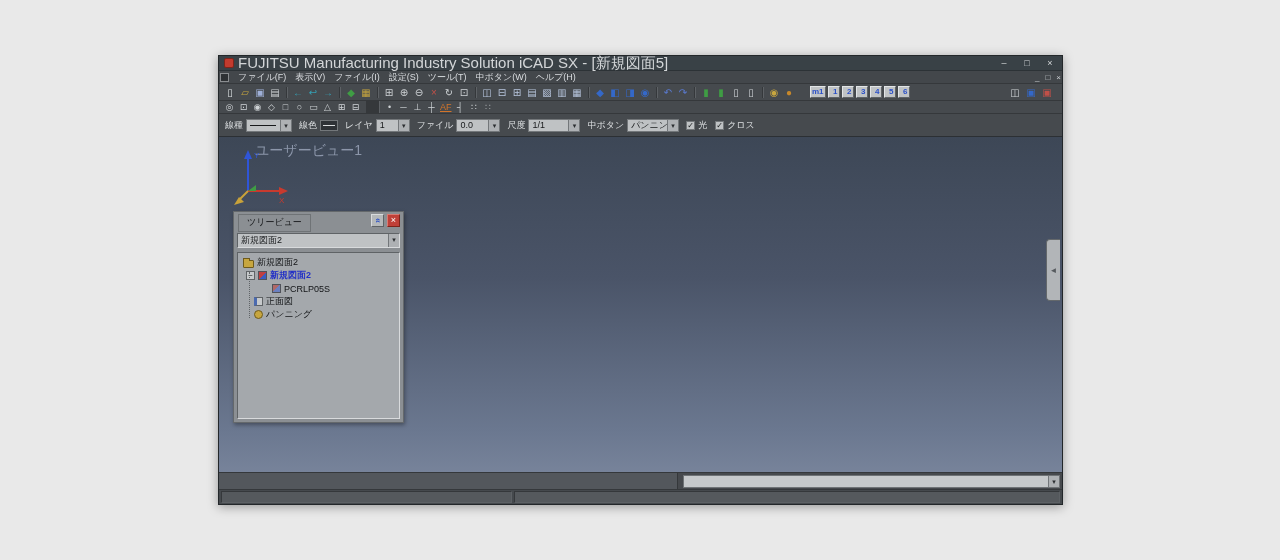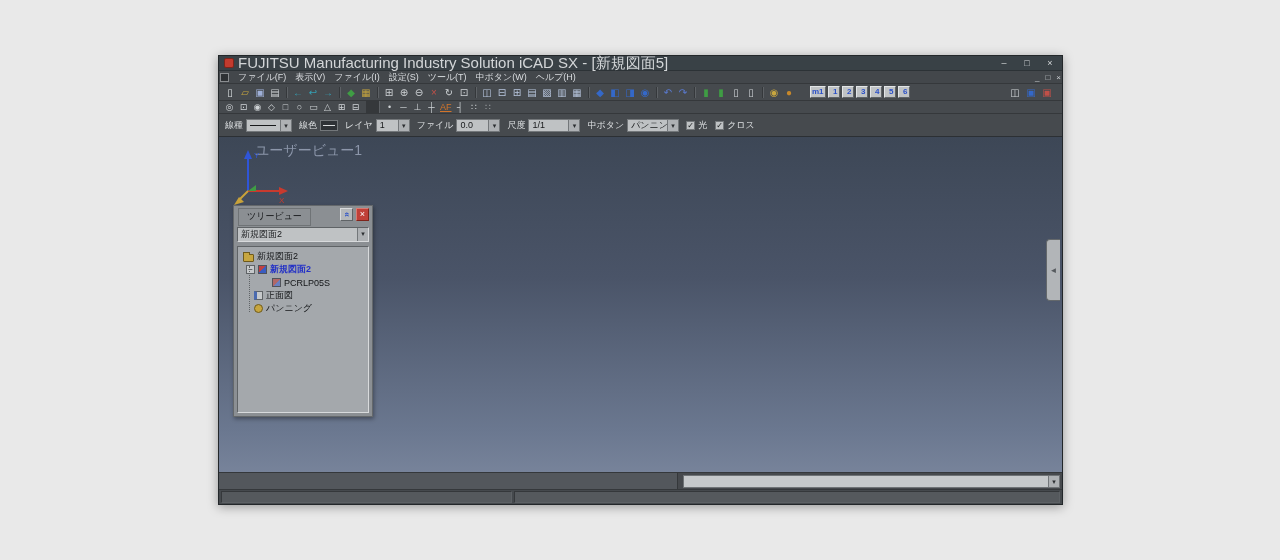--- a/index.html
+++ b/index.html
@@ -63,21 +63,21 @@
   .cb{width:9px;height:9px;background:#bfc2c4;border:1px solid #73777a;font-size:8px;
     line-height:8px;text-align:center;color:#15181a;flex:none}
 
   
   .viewport{flex:1;position:relative;overflow:hidden;
     background:linear-gradient(180deg,#3d4756 0%,#4a5468 42%,#6b7890 88%,#77839a 100%)}
   .view-label{position:absolute;left:36px;top:5px;font-size:14px;color:#8c96aa}
   .axis{position:absolute;left:12px;top:8px}
 
   
-  .tree-panel{position:absolute;left:14px;top:68px;width:140px;height:212px;
+  .tree-panel{position:absolute;left:14px;top:74px;width:171px;height:212px;
     background:#8b8f93;border:1px solid #64686b;box-shadow:1px 2px 4px rgba(0,0,0,.35)}
   .tp-header{position:relative;height:19px}
   .tp-title{position:absolute;left:4px;top:2px;border:1px solid #6f7376;background:#8b8f93;
     padding:1px 8px 2px;font-size:9px;color:#17191b;white-space:nowrap}
   .tp-btn{position:absolute;top:2px;width:13px;height:13px;line-height:11px;text-align:center;
     font-size:9px;cursor:default;border:1px solid;border-color:#d8dadc #5f6366 #5f6366 #d8dadc;
     background:#b5b8ba}
   .tp-btn.collapse{right:19px;color:#2a50c8;font-weight:bold}
   .tp-btn.closebtn{right:3px;background:#c04038;color:#fff;border-color:#d87a72 #7e241b #7e241b #d87a72}
   .rot90{display:inline-block;transform:rotate(90deg)}

